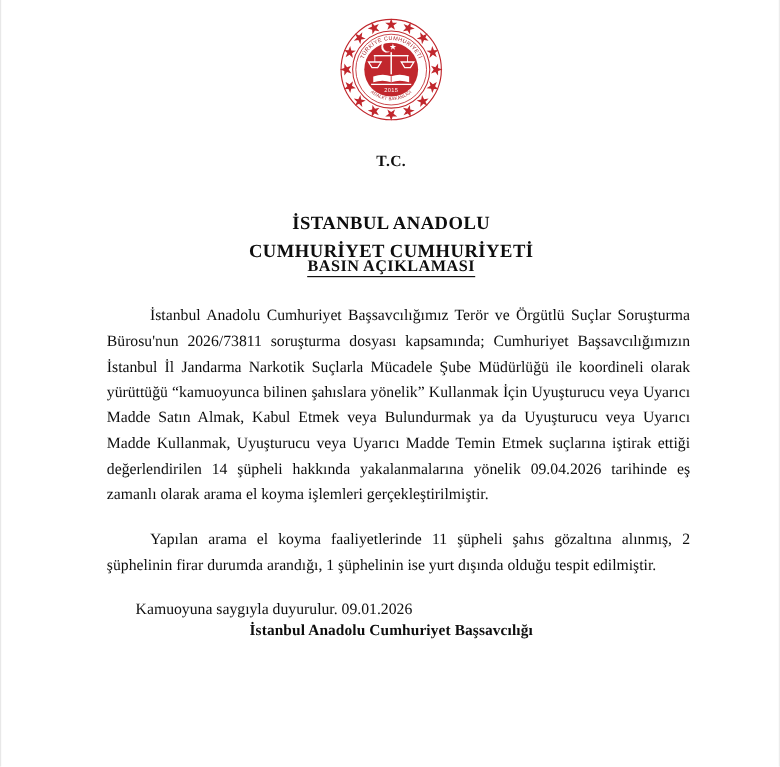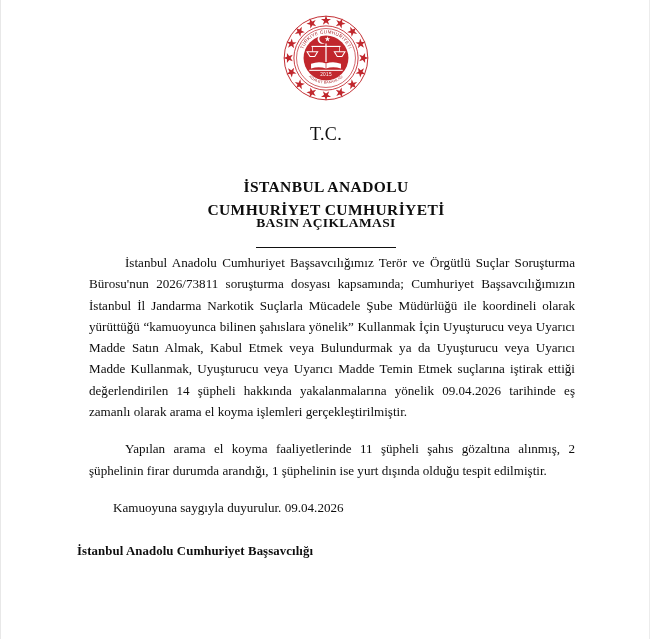--- a/index.html
+++ b/index.html
@@ -46,22 +46,22 @@
 
   
   .doc-head {
     position: absolute;
     left: 76px;
     top: 124px;
     width: 498px;
     text-align: center;
   }
   .doc-head .tc {
-    font-weight: normal;
-    font-size: 18px;
+    font-weight: bold;
+    font-size: 13px;
     letter-spacing: 0.3px;
     line-height: 20px;
   }
   .doc-head .org1 {
     font-weight: bold;
     font-size: 15.5px;
     letter-spacing: 0.4px;
     line-height: 23px;
     margin-top: 31px;
   }
@@ -77,21 +77,21 @@
     left: 76px;
     top: 213px;
     width: 498px;
     text-align: center;
   }
   .section-title span {
     font-weight: bold;
     font-size: 13.5px;
     letter-spacing: 0.4px;
     border-bottom: 1.3px solid #111;
-    padding-bottom: 17px;
+    padding-bottom: 1px;
   }
 
   
   .body-block {
     position: absolute;
     left: 76px;
     top: 252px;
     width: 498px;
   }
   p.para {
@@ -106,22 +106,21 @@
 
   p.closing {
     margin: 13px 0 0 0;
     font-size: 13.1px;
     line-height: 21.3px;
     text-align: left;
     text-indent: 36px;
   }
 
   .signature {
-    margin-top: 26px;
-    text-align: left;
+    text-align: center;
     font-size: 12.8px;
     font-weight: bold;
     letter-spacing: 0.1px;
     padding-right: 0px;
   }
 </style>
 </head>
 <body>
 
 <div class="page">
@@ -196,17 +195,17 @@
     <div class="org2">CUMHURİYET CUMHURİYETİ</div>
   </div>
 
   <div class="section-title">
     <span>BASIN AÇIKLAMASI</span>
   </div>
 
   <div class="body-block">
     <p class="para">İstanbul Anadolu Cumhuriyet Başsavcılığımız Terör ve Örgütlü Suçlar Soruşturma Bürosu'nun 2026/73811 soruşturma dosyası kapsamında; Cumhuriyet Başsavcılığımızın İstanbul İl Jandarma Narkotik Suçlarla Mücadele Şube Müdürlüğü ile koordineli olarak yürüttüğü “kamuoyunca bilinen şahıslara yönelik” Kullanmak İçin Uyuşturucu veya Uyarıcı Madde Satın Almak, Kabul Etmek veya Bulundurmak ya da Uyuşturucu veya Uyarıcı Madde Kullanmak, Uyuşturucu veya Uyarıcı Madde Temin Etmek suçlarına iştirak ettiği değerlendirilen 14 şüpheli hakkında yakalanmalarına yönelik 09.04.2026 tarihinde eş zamanlı olarak arama el koyma işlemleri gerçekleştirilmiştir.</p>
     <p class="para">Yapılan arama el koyma faaliyetlerinde 11 şüpheli şahıs gözaltına alınmış, 2 şüphelinin firar durumda arandığı, 1 şüphelinin ise yurt dışında olduğu tespit edilmiştir.</p>
-    <p class="closing">Kamuoyuna saygıyla duyurulur. 09.04.2026</p>
+    <p class="closing">Kamuoyuna saygıyla duyurulur. 09.01.2026</p>
     <div class="signature">İstanbul Anadolu Cumhuriyet Başsavcılığı</div>
   </div>
 
 </div>
 
 </body></html>

